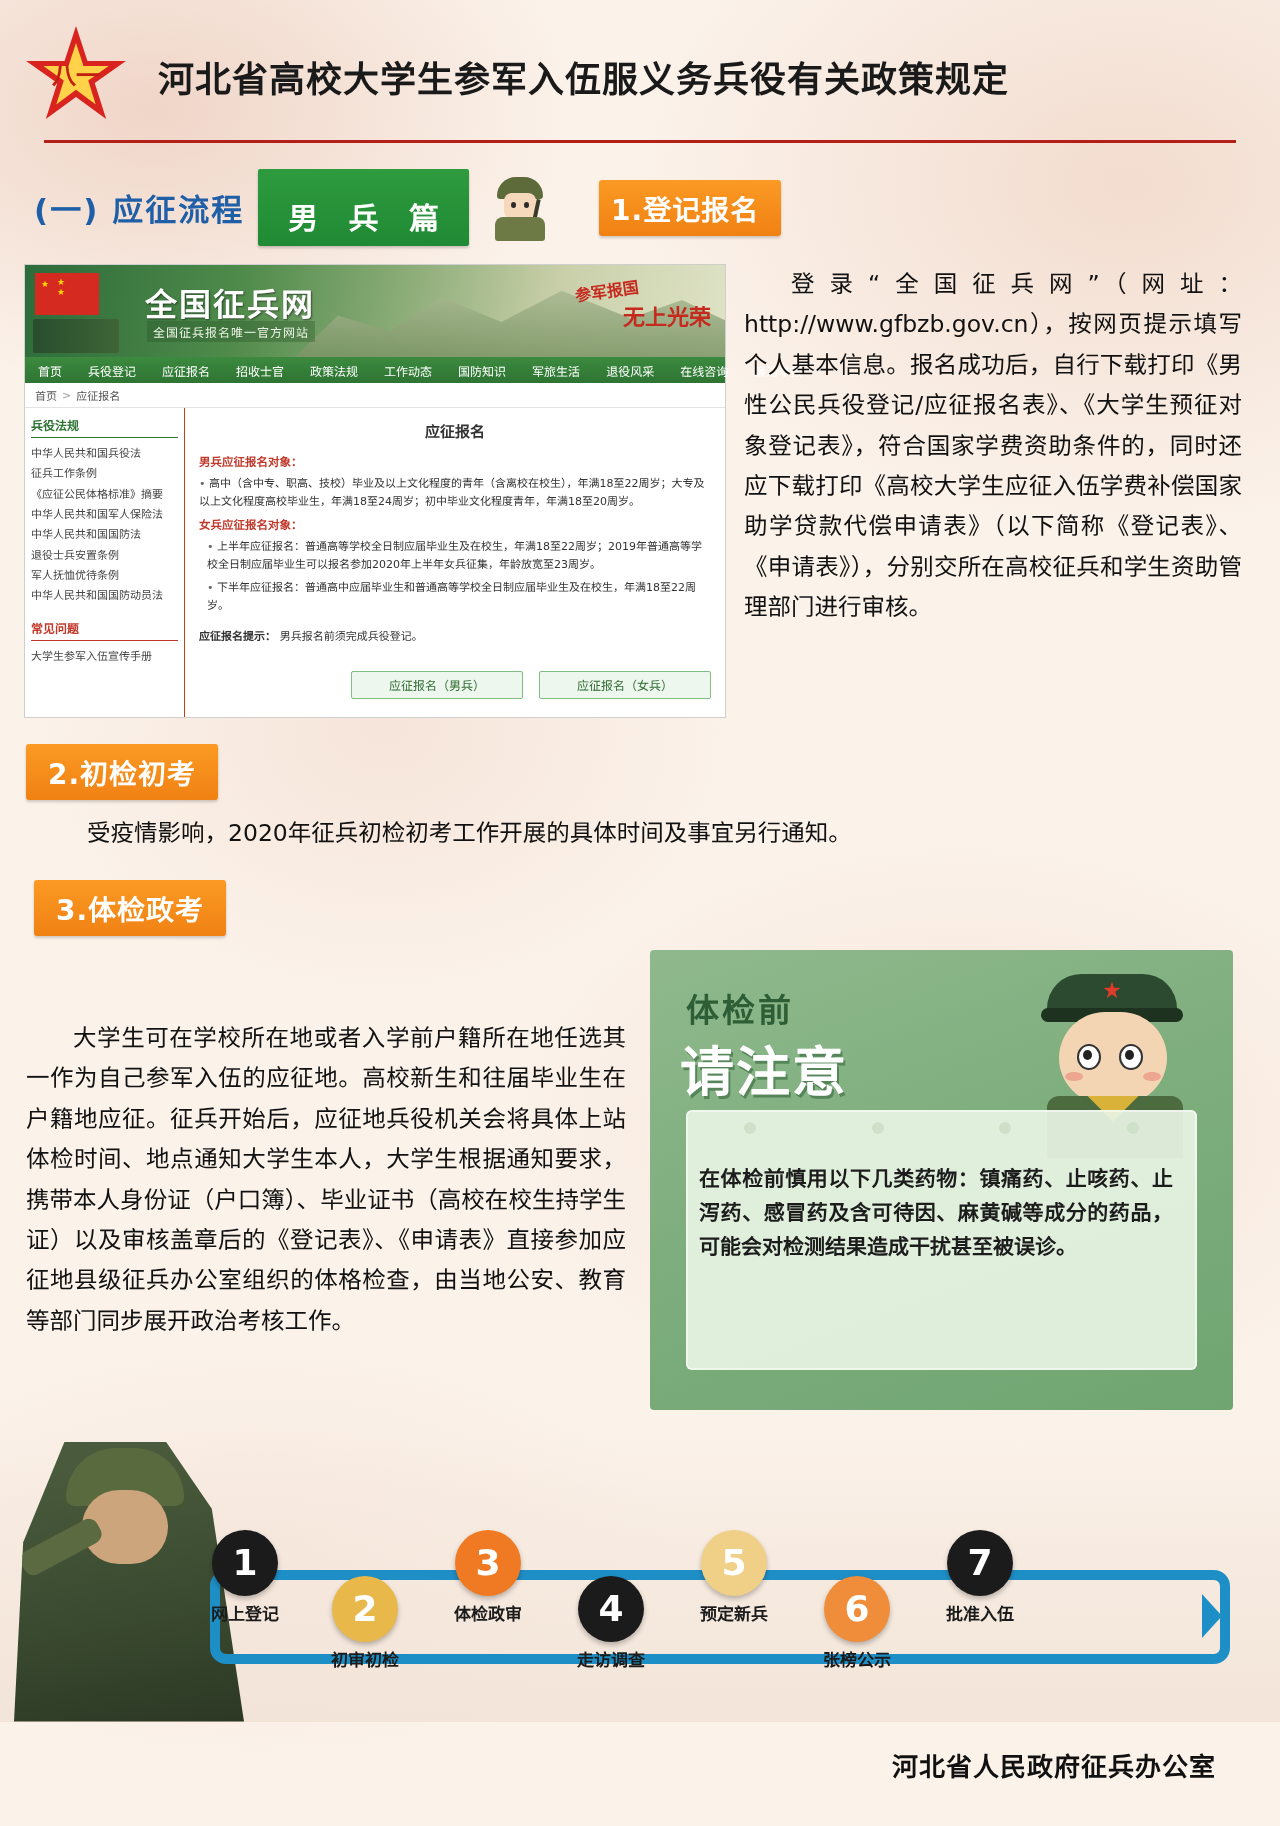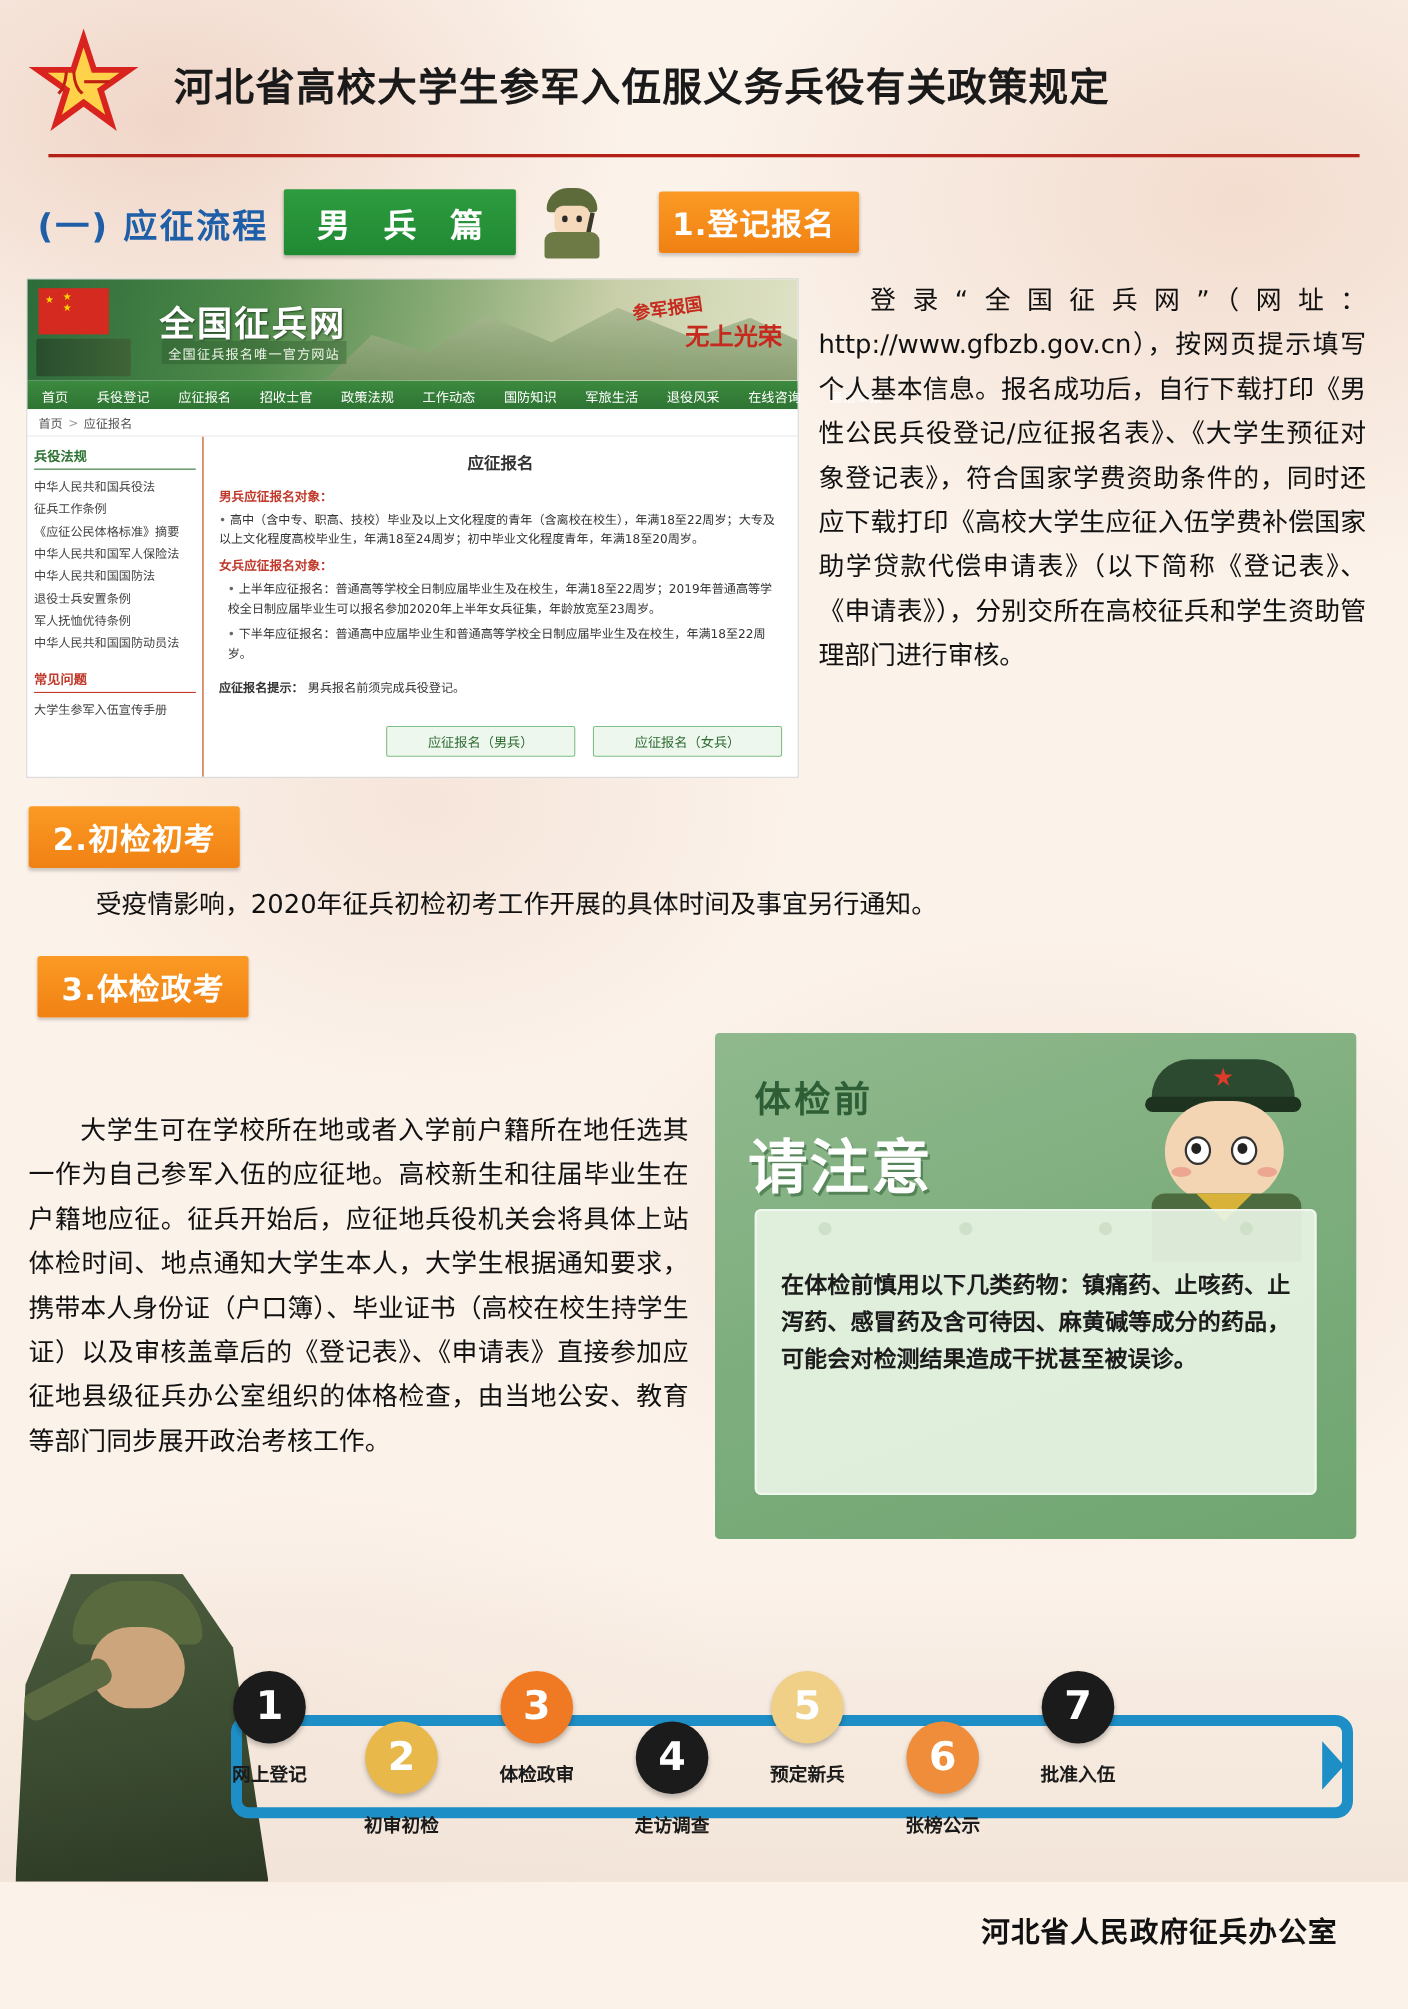--- a/index.html
+++ b/index.html
@@ -63,21 +63,21 @@
   
   .flow-row{
     display:flex;align-items:center;margin:26px 0 0 34px;gap:14px;
   }
   .flow-label{
     font-size:31px;font-weight:bold;color:#1f5fa8;letter-spacing:2px;
   }
   .male-chip{
     background:linear-gradient(#2f9b3f,#1f8a33);
     color:#fff;font-size:30px;font-weight:bold;letter-spacing:10px;
-    padding:8px 20px 8px 30px;border-radius:2px;
+    padding:25px 20px 8px 30px;border-radius:2px;
     box-shadow:0 2px 3px rgba(0,0,0,.2);
   }
   .soldier-icon{
     width:62px;height:66px;position:relative;margin-left:6px;
   }
   .soldier-icon .helmet{
     position:absolute;left:8px;top:2px;width:46px;height:22px;
     background:#5d6a3a;border-radius:23px 23px 4px 4px;
   }
   .soldier-icon .face{
@@ -213,21 +213,21 @@
     text-shadow:2px 3px 0 rgba(45,94,53,.55);
   }
   .poster .card{
     position:absolute;left:36px;right:36px;top:160px;bottom:40px;
     background:rgba(232,244,228,.92);border-radius:6px;
     box-shadow:inset 0 0 0 2px rgba(255,255,255,.5);
   }
   .poster .card .dots{position:absolute;top:12px;left:0;right:0;display:flex;justify-content:space-around;}
   .poster .card .dots i{width:12px;height:12px;border-radius:50%;background:#cfe0c8;display:block;}
   .poster .card .txt{
-    position:absolute;left:24px;right:24px;top:52px;
+    position:absolute;left:13px;right:24px;top:52px;
     font-size:21px;font-weight:bold;line-height:1.62;color:#1c1c1c;text-align:justify;
   }
   .poster .mascot{position:absolute;right:28px;top:18px;width:180px;height:190px;}
   .mascot .cap{position:absolute;left:22px;top:6px;width:130px;height:40px;background:#2b4a2f;border-radius:60px 60px 10px 10px;}
   .mascot .cap-brim{position:absolute;left:16px;top:40px;width:142px;height:14px;background:#1d331f;border-radius:8px;}
   .mascot .cap-star{position:absolute;left:78px;top:14px;width:18px;height:18px;background:#e03a2a;
      clip-path:polygon(50% 0%,61% 35%,98% 35%,68% 57%,79% 93%,50% 71%,21% 93%,32% 57%,2% 35%,39% 35%);}
   .mascot .head{position:absolute;left:34px;top:44px;width:108px;height:92px;background:#f3d5b4;border-radius:46px;}
   .mascot .eye{position:absolute;top:76px;width:20px;height:22px;background:#fff;border:2px solid #333;border-radius:50%;}
   .mascot .eye.l{left:52px}.mascot .eye.r{left:94px}
@@ -272,21 +272,21 @@
   }
   .step{
     position:absolute;text-align:center;width:110px;
   }
   .step .circle{
     width:66px;height:66px;border-radius:50%;margin:0 auto;
     color:#fff;font-size:36px;font-weight:bold;line-height:66px;
     box-shadow:0 3px 5px rgba(0,0,0,.25);
   }
   .step .cap{
-    margin-top:14px;font-size:17px;font-weight:bold;color:#1b1b1b;white-space:nowrap;
+    margin-top:4px;font-size:17px;font-weight:bold;color:#1b1b1b;white-space:nowrap;
   }
 
   .footer{
     text-align:right;padding:24px 64px 30px 0;
     font-size:26px;font-weight:bold;color:#111;letter-spacing:1px;
   }
 </style>
 </head>
 <body>
 

